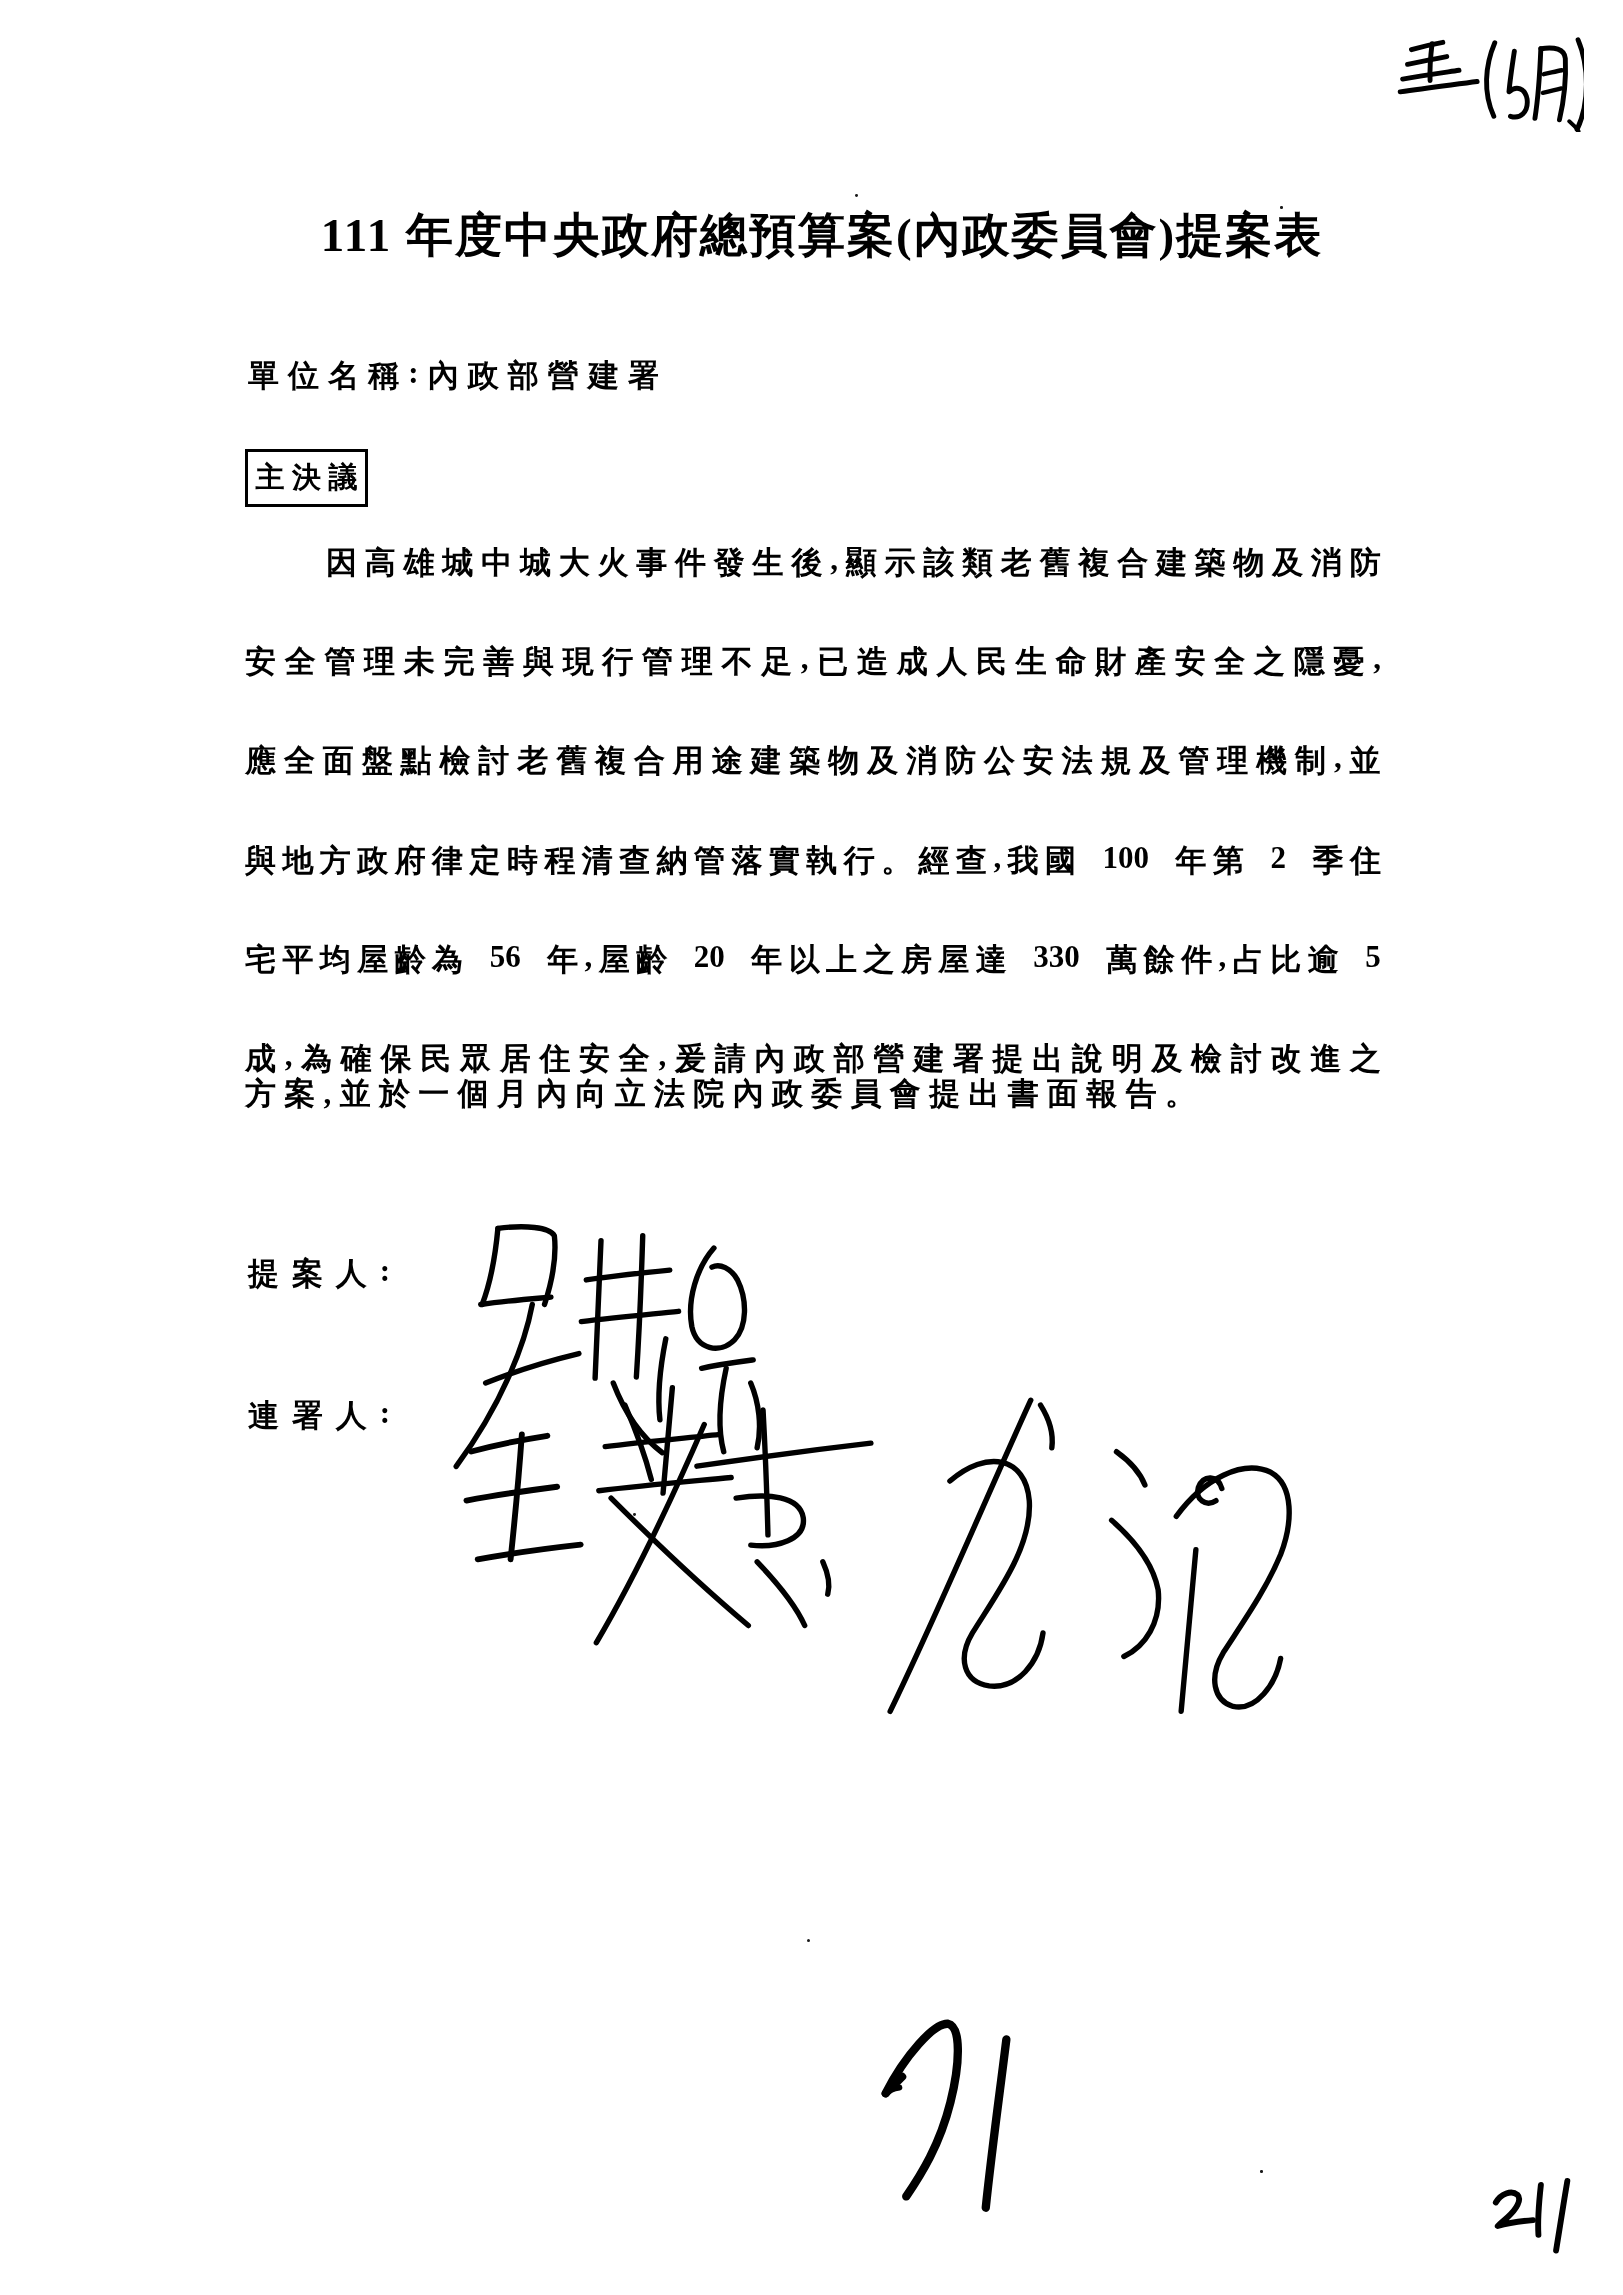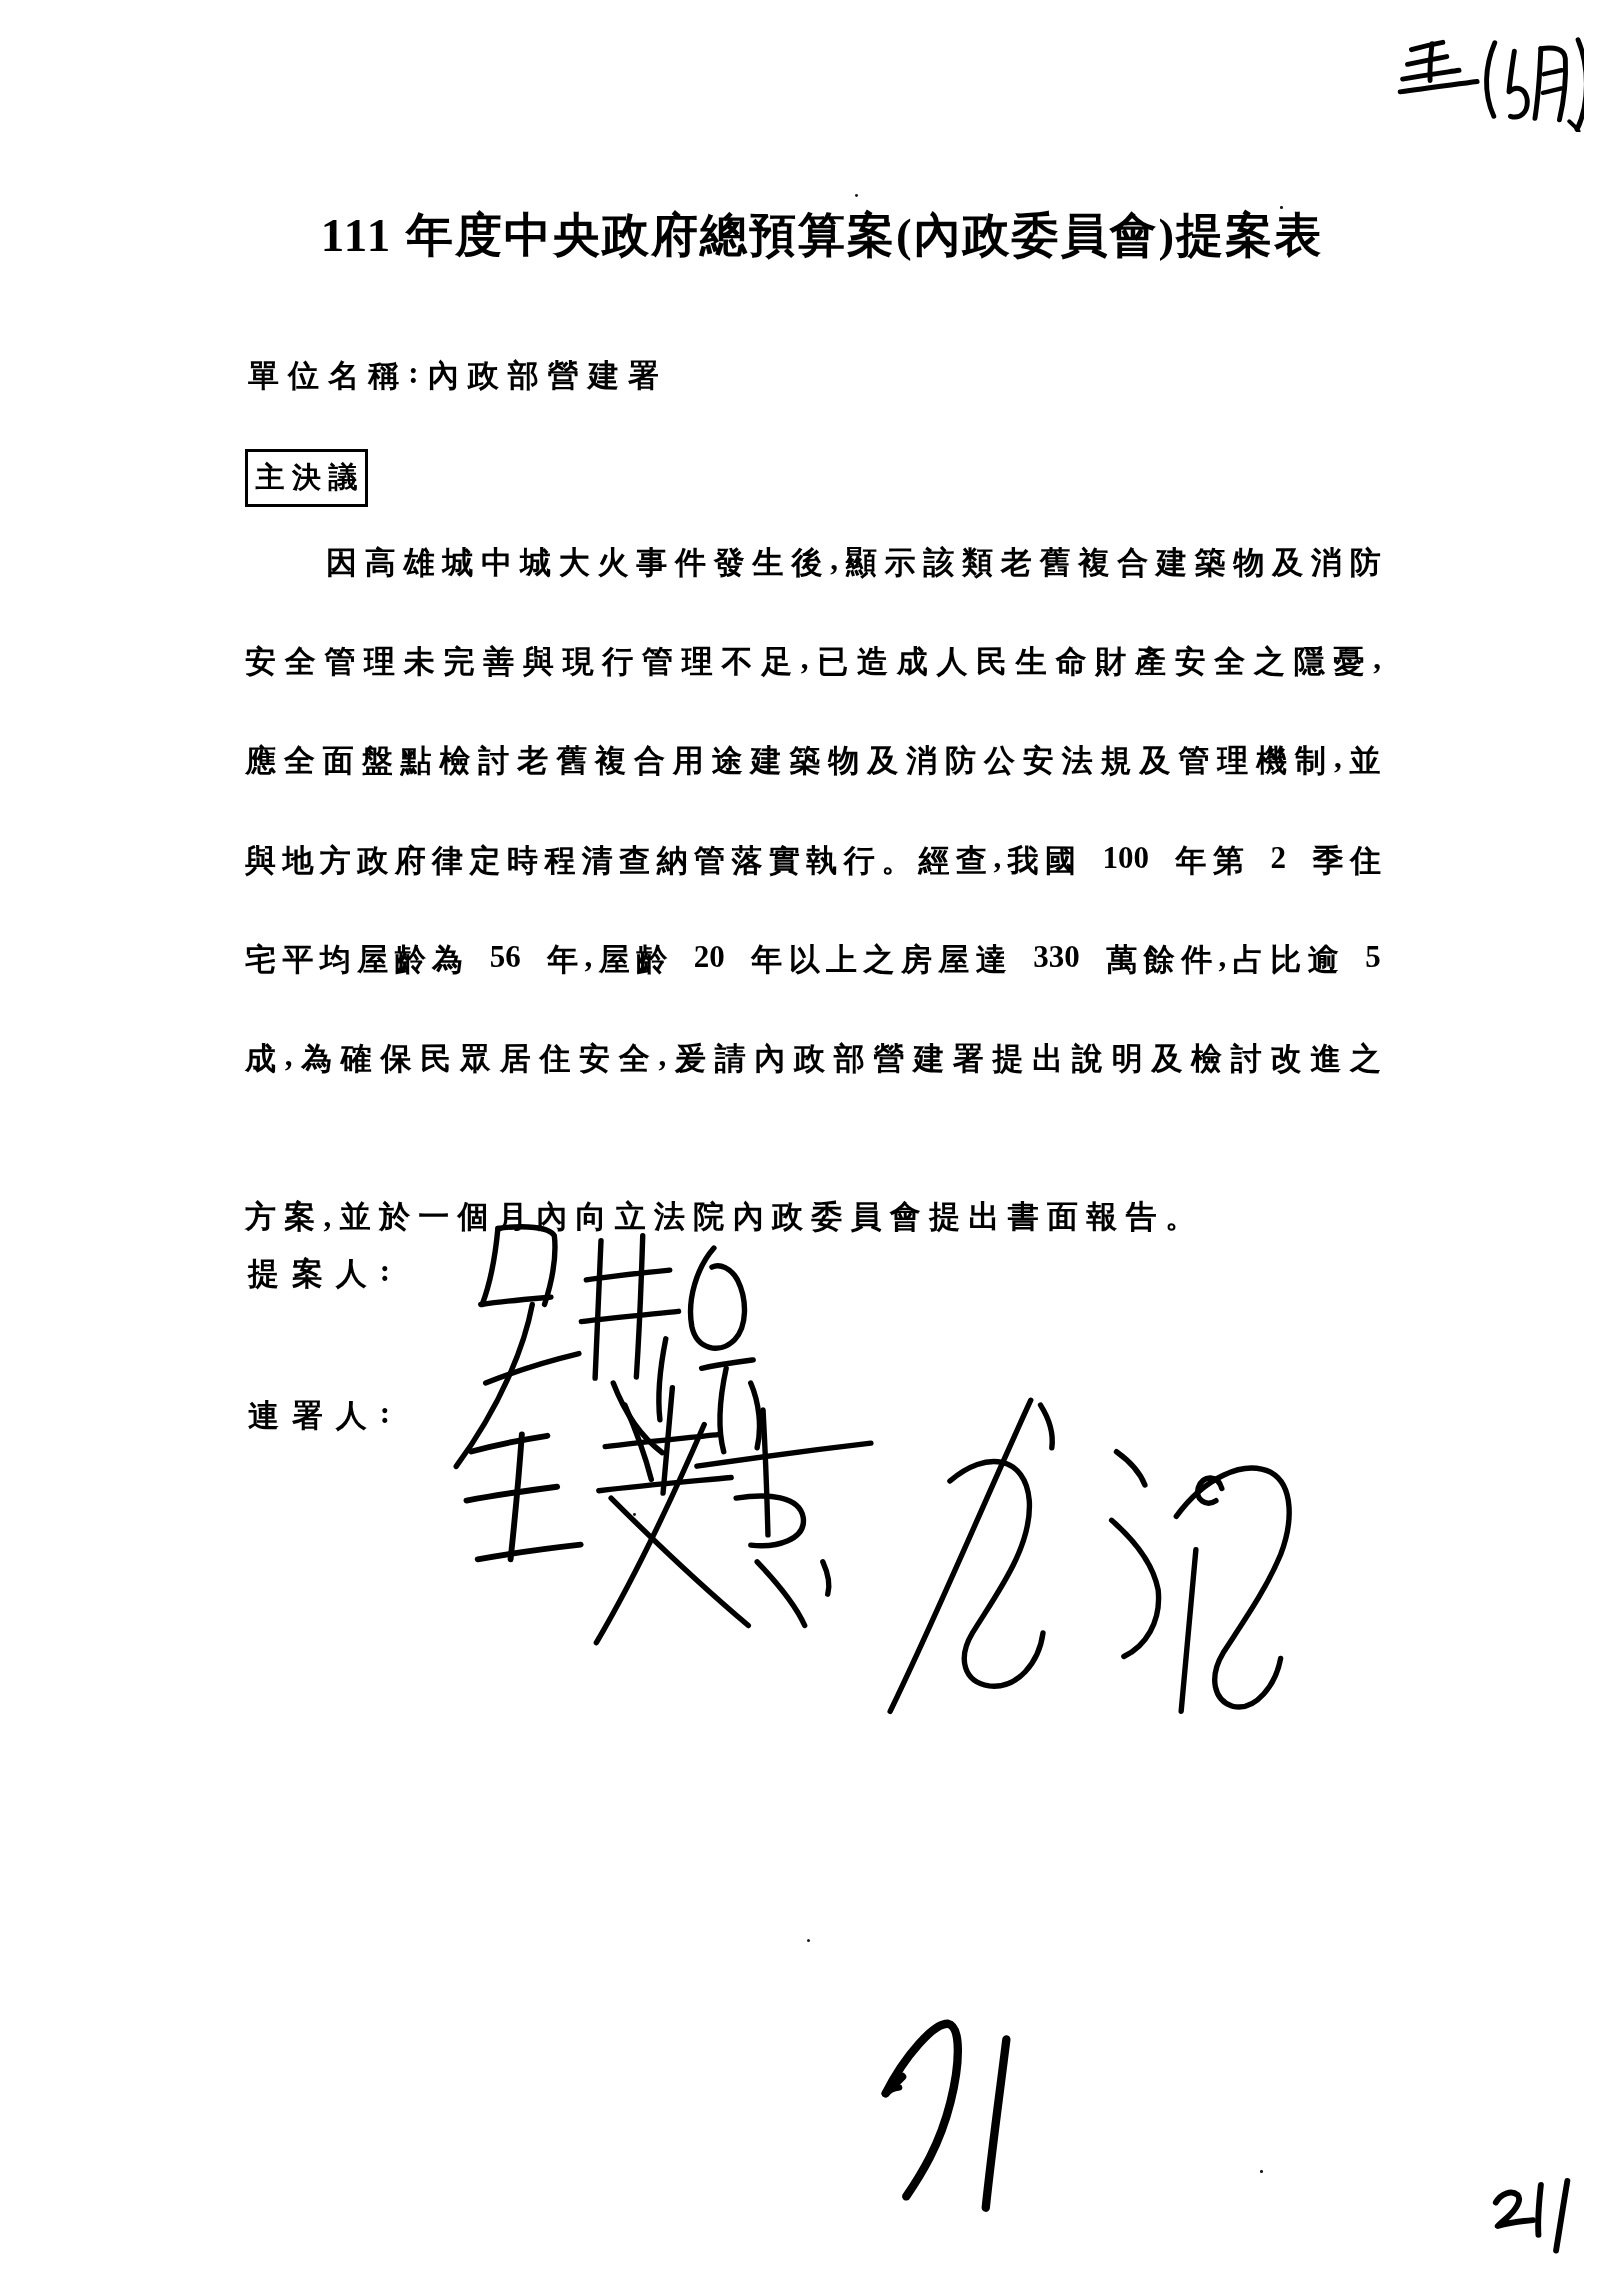--- a/index.html
+++ b/index.html
@@ -286,21 +286,21 @@
         <span>出</span>
         <span>說</span>
         <span>明</span>
         <span>及</span>
         <span>檢</span>
         <span>討</span>
         <span>改</span>
         <span>進</span>
         <span>之</span>
       </div>
-    <div class="body-line line-plain" style="top:1196px;">方案,並於一個月內向立法院內政委員會提出書面報告。</div>
+    <div class="body-line line-plain" style="top:1073px;">方案,並於一個月內向立法院內政委員會提出書面報告。</div>
   </div>
 
   <div class="sign-label char-split" style="top:1253px;">
       <span>提</span>
       <span>案</span>
       <span>人</span>
       <span>:</span>
     </div>
   <div class="sign-label char-split" style="top:1395px;">
       <span>連</span>

